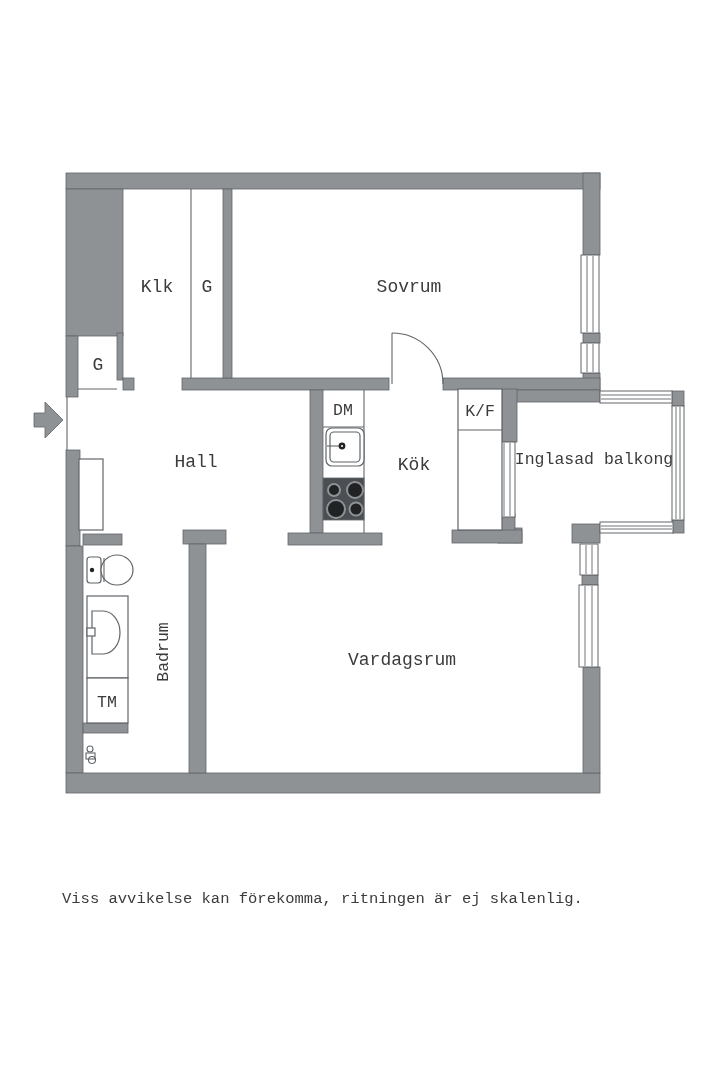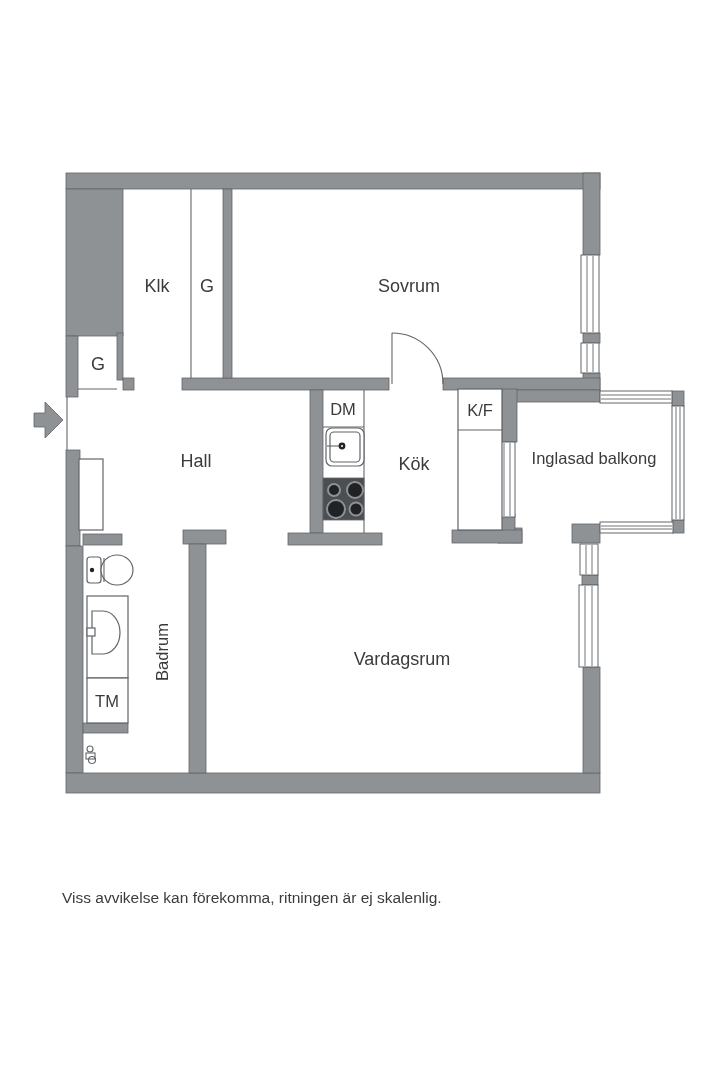--- a/index.html
+++ b/index.html
@@ -1,21 +1,21 @@
 <!DOCTYPE html>
 <html style="--wall: #8e9294; --outline: #616569; --text: #3b3b3b; --stove_body: #4b4f53; --burner: #202224; --burner_ring: #8e9294;"><head>
 <meta charset="utf-8">
 <style>
   :root{
     --wall:#8e9294; --outline:#616569; --text:#3b3b3b;
     --stove_body:#4b4f53; --burner:#202224; --burner_ring:#8e9294;
   }
   html,body{margin:0;padding:0;background:#ffffff;}
   #stage{position:relative;width:720px;height:1080px;background:#ffffff;overflow:hidden;
-         font-family:Liberation Sans, sans-serif;}
+         font-family:Liberation Mono, monospace;}
   svg{position:absolute;left:0;top:0;}
   .wall{fill:var(--wall);stroke:var(--outline);stroke-width:.8;}
   .win{fill:#ffffff;stroke:var(--outline);stroke-width:1;}
   .winline{stroke:var(--outline);stroke-width:.9;fill:none;}
   .fixture{fill:#ffffff;stroke:var(--outline);stroke-width:1.2;}
   .thin{stroke:var(--outline);stroke-width:1.1;fill:none;}
   .arrow{fill:var(--wall);stroke:var(--outline);stroke-width:.8;}
   text{fill:var(--text);}
   .room-label{font-size:18px;}
   .small-label{font-size:16.5px;}

